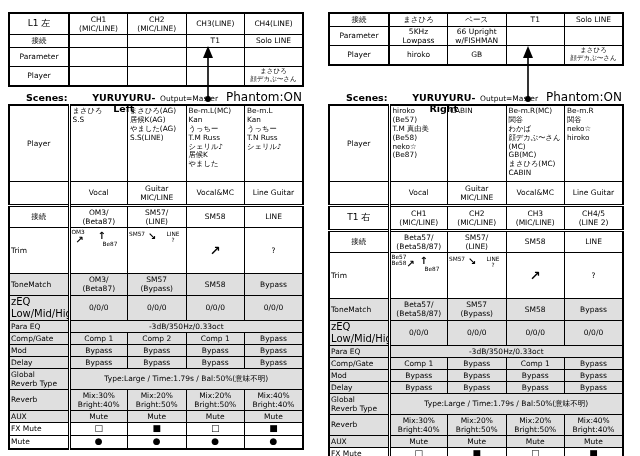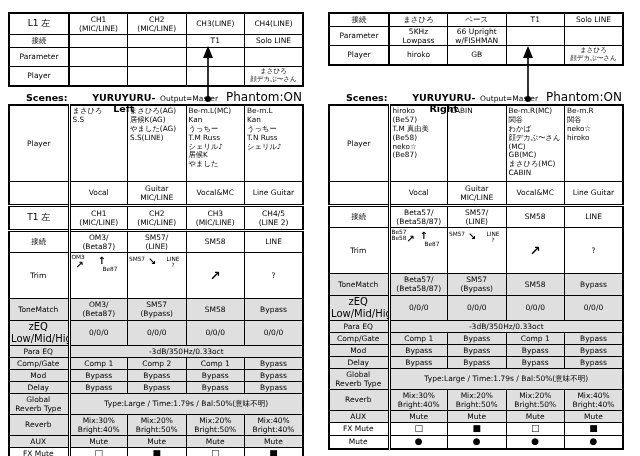--- a/index.html
+++ b/index.html
@@ -23,21 +23,21 @@
   .sc-label,.sc-value{font-weight:bold;font-size:9.5px;}
   .sc-label{margin-left:18px;}
   .sc-value{margin-left:20px;text-align:center;}
   .sc-out{margin-left:auto;font-size:7.5px;}
   .sc-ph{margin-left:8px;margin-right:2px;font-size:12px;}
 
   .maintbl{position:absolute;top:96px;left:0;border:2px solid #000;}
   .maintbl td:first-child{border-right:3px double #000;}
   .maintbl tr.dsep td{border-top:3px double #000;}
   .title2{font-size:9px;}
-  .lbl{text-align:center;padding-right:2px;}
+  .lbl{text-align:left;padding-right:2px;}
   .playercell{text-align:left;vertical-align:top;padding:1px 2px;font-size:7.3px;line-height:1.22;}
   .sh{background-image:conic-gradient(#bfbfbf 25%,#ffffff 0 50%,#bfbfbf 0 75%,#ffffff 0);
       background-size:2px 2px;}
   .f65{font-size:10px;}
   .sym{font-size:9px;}
 
   .h76{height:76px}.h24{height:24px}.h25{height:25px}.h22{height:22px}.h21{height:21px}
   .h20{height:20px}.h12{height:12px}.h13{height:13px}.h14{height:14px}
 
   td.trimc{position:relative;padding:0;}
@@ -140,31 +140,20 @@
 T.N Russ
 シェリル♪</td>
       </tr>
       <tr class="h24">
         <td></td>
         <td>Vocal</td>
         <td>Guitar
 MIC/LINE</td>
         <td>Vocal&amp;MC</td>
         <td>Line Guitar</td>
-      </tr>
-      <tr class="h25 dsep">
-        <td class="title2">T1 左</td>
-        <td>CH1
-(MIC/LINE)</td>
-        <td>CH2
-(MIC/LINE)</td>
-        <td>CH3
-(MIC/LINE)</td>
-        <td>CH4/5
-(LINE 2)</td>
       </tr>
       <tr class="h22 dsep">
         <td>接続</td>
         <td>OM3/
 (Beta87)</td>
         <td>SM57/
 (LINE)</td>
         <td>SM58</td>
         <td>LINE</td>
       </tr>
@@ -351,20 +340,31 @@
 hiroko</td>
       </tr>
       <tr class="h24">
         <td></td>
         <td>Vocal</td>
         <td>Guitar
 MIC/LINE</td>
         <td>Vocal&amp;MC</td>
         <td>Line Guitar</td>
       </tr>
+      <tr class="h25 dsep">
+        <td class="title2">T1 右</td>
+        <td>CH1
+(MIC/LINE)</td>
+        <td>CH2
+(MIC/LINE)</td>
+        <td>CH3
+(MIC/LINE)</td>
+        <td>CH4/5
+(LINE 2)</td>
+      </tr>
       <tr class="h22 dsep">
         <td>接続</td>
         <td>Beta57/
 (Beta58/87)</td>
         <td>SM57/
 (LINE)</td>
         <td>SM58</td>
         <td>LINE</td>
       </tr>
       <tr class="h21">

